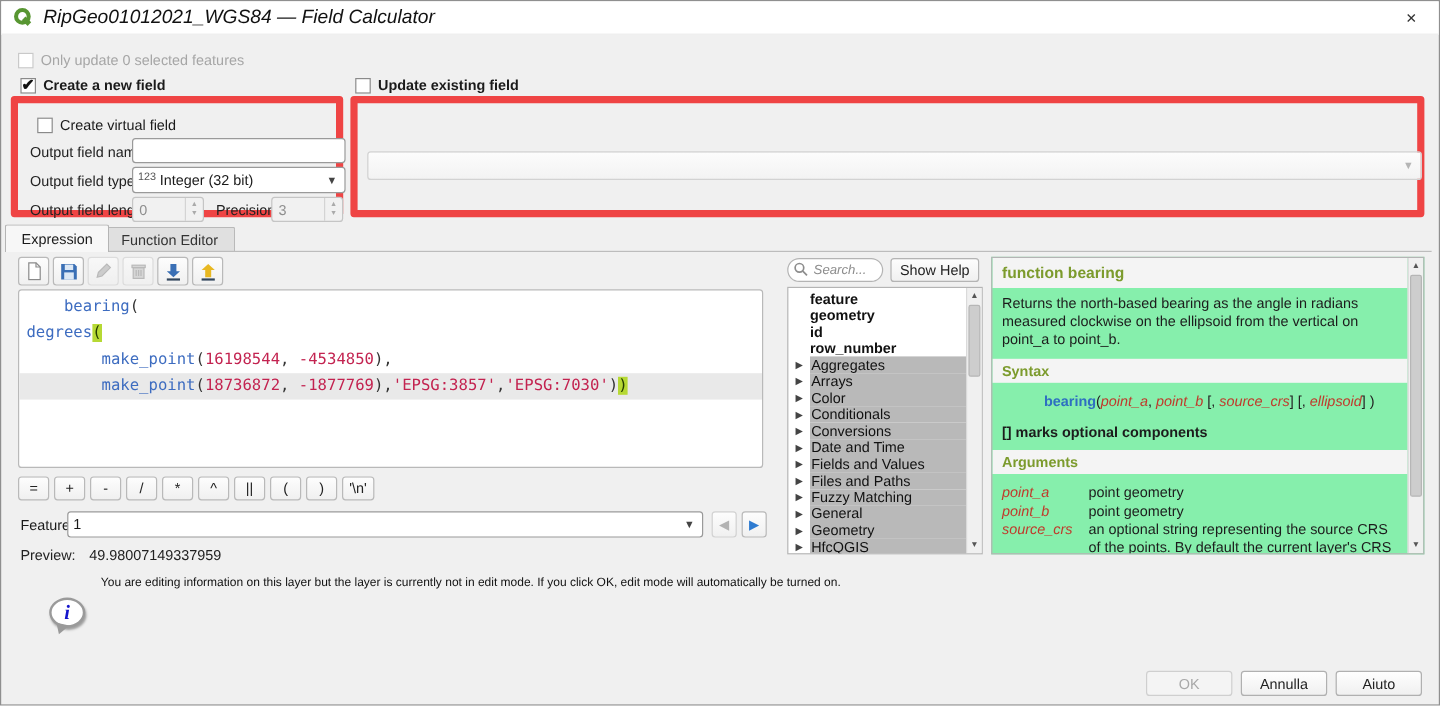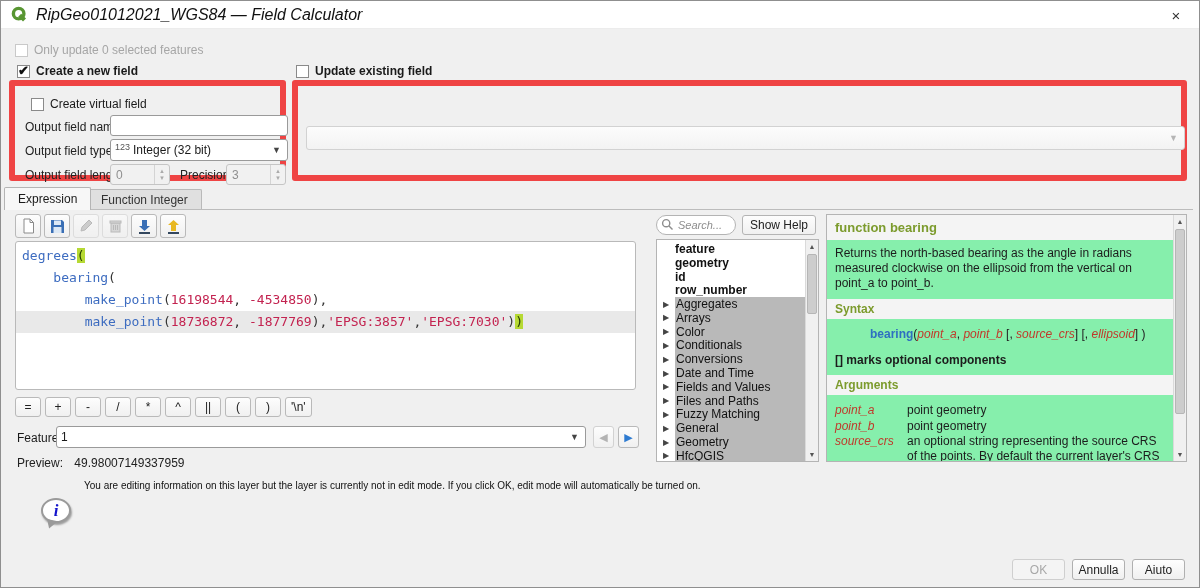--- a/index.html
+++ b/index.html
@@ -115,21 +115,21 @@
   .arg-desc { flex:1; color:#1c1c1c; }
   
   .info-icon { position:absolute; left:40px; top:497px; width:32px; height:28px; }
   .info-bubble { width:30px; height:25px; background:#fff; border:2px solid #9a9a9a; border-radius:50%;
     display:flex; align-items:center; justify-content:center; box-shadow:1px 2px 2px rgba(0,0,0,.35); }
   .info-bubble span { font-family:"Liberation Serif",serif; font-style:italic; font-weight:bold; font-size:17px; color:#1414cc; }
   .info-tail { position:absolute; left:5px; top:22px; width:0; height:0;
     border-left:4px solid transparent; border-right:7px solid transparent; border-top:9px solid #9a9a9a; transform:rotate(12deg); }
   .footer-msg { position:absolute; left:83px; top:479px; font-size:10px; color:#111; }
   .footer-buttons { position:absolute; right:14px; top:558px; display:flex; gap:7px; }
-  .btn { width:53px; height:21px; border:1px solid #b0b0b0; border-radius:3px;
+  .btn { width:72px; height:21px; border:1px solid #b0b0b0; border-radius:3px;
     background:linear-gradient(#fefefe,#f0f0f0); font-size:12px; color:#222; font-family:"Liberation Sans",sans-serif; }
   .btn.disabled { color:#a8a8a8; border-color:#cfcfcf; background:#f4f4f4; }
 </style>
 </head>
 <body>
 
 <div class="window">
 
   <div class="titlebar">
     <svg class="app-icon" viewBox="0 0 20 20">
@@ -181,21 +181,21 @@
   <div class="gbox" style="left:291px; top:79px; width:895px; height:101px;">
     <div class="combo disabled" style="left:8px; top:40px; width:879px; height:24px;">
       <span class="arrow">▼</span>
     </div>
   </div>
 
   <div class="tab active" style="left:3px;">
     <span>Expression</span>
   </div>
   <div class="tab inactive" style="left:86px;">
-    <span>Function Integer</span>
+    <span>Function Editor</span>
   </div>
   <div class="pane-line"></div>
 
   <div class="exp-toolbar">
     <div class="tb-btn">
       <svg width="15" height="16" viewBox="0 0 15 16">
           <path d="M3 1h6l3.5 3.5V15H3z" fill="#fff" stroke="#8a8a8a"></path>
           <path d="M9 1v3.5h3.5" fill="none" stroke="#8a8a8a"></path>
         </svg>
     </div>
@@ -226,22 +226,22 @@
     </div>
     <div class="tb-btn">
       <svg width="15" height="15" viewBox="0 0 15 15">
           <path d="M5 12h5V6h3L7.5 1 2 6h3z" fill="#e8b822"></path>
           <rect x="2" y="13" width="11" height="2" fill="#33475e"></rect>
         </svg>
     </div>
   </div>
 
   <div class="code-editor">
+      <div class="code-line"><span class="tok-ws">    </span><span class="tok-fn">bearing</span><span class="tok-p">(</span></div>
       <div class="code-line"><span class="tok-fn">degrees</span><span class="tok-hl">(</span></div>
-      <div class="code-line"><span class="tok-ws">    </span><span class="tok-fn">bearing</span><span class="tok-p">(</span></div>
       <div class="code-line"><span class="tok-ws">        </span><span class="tok-fn">make_point</span><span class="tok-p">(</span><span class="tok-num">16198544</span><span class="tok-p">, </span><span class="tok-num">-4534850</span><span class="tok-p">),</span></div>
       <div class="code-line current"><span class="tok-ws">        </span><span class="tok-fn">make_point</span><span class="tok-p">(</span><span class="tok-num">18736872</span><span class="tok-p">, </span><span class="tok-num">-1877769</span><span class="tok-p">),</span><span class="tok-str">'EPSG:3857'</span><span class="tok-p">,</span><span class="tok-str">'EPSG:7030'</span><span class="tok-p">)</span><span class="tok-hl">)</span></div>
     </div>
 
   <div class="ops">
       <button class="op-btn">=</button>
       <button class="op-btn">+</button>
       <button class="op-btn">-</button>
       <button class="op-btn">/</button>
       <button class="op-btn">*</button>

